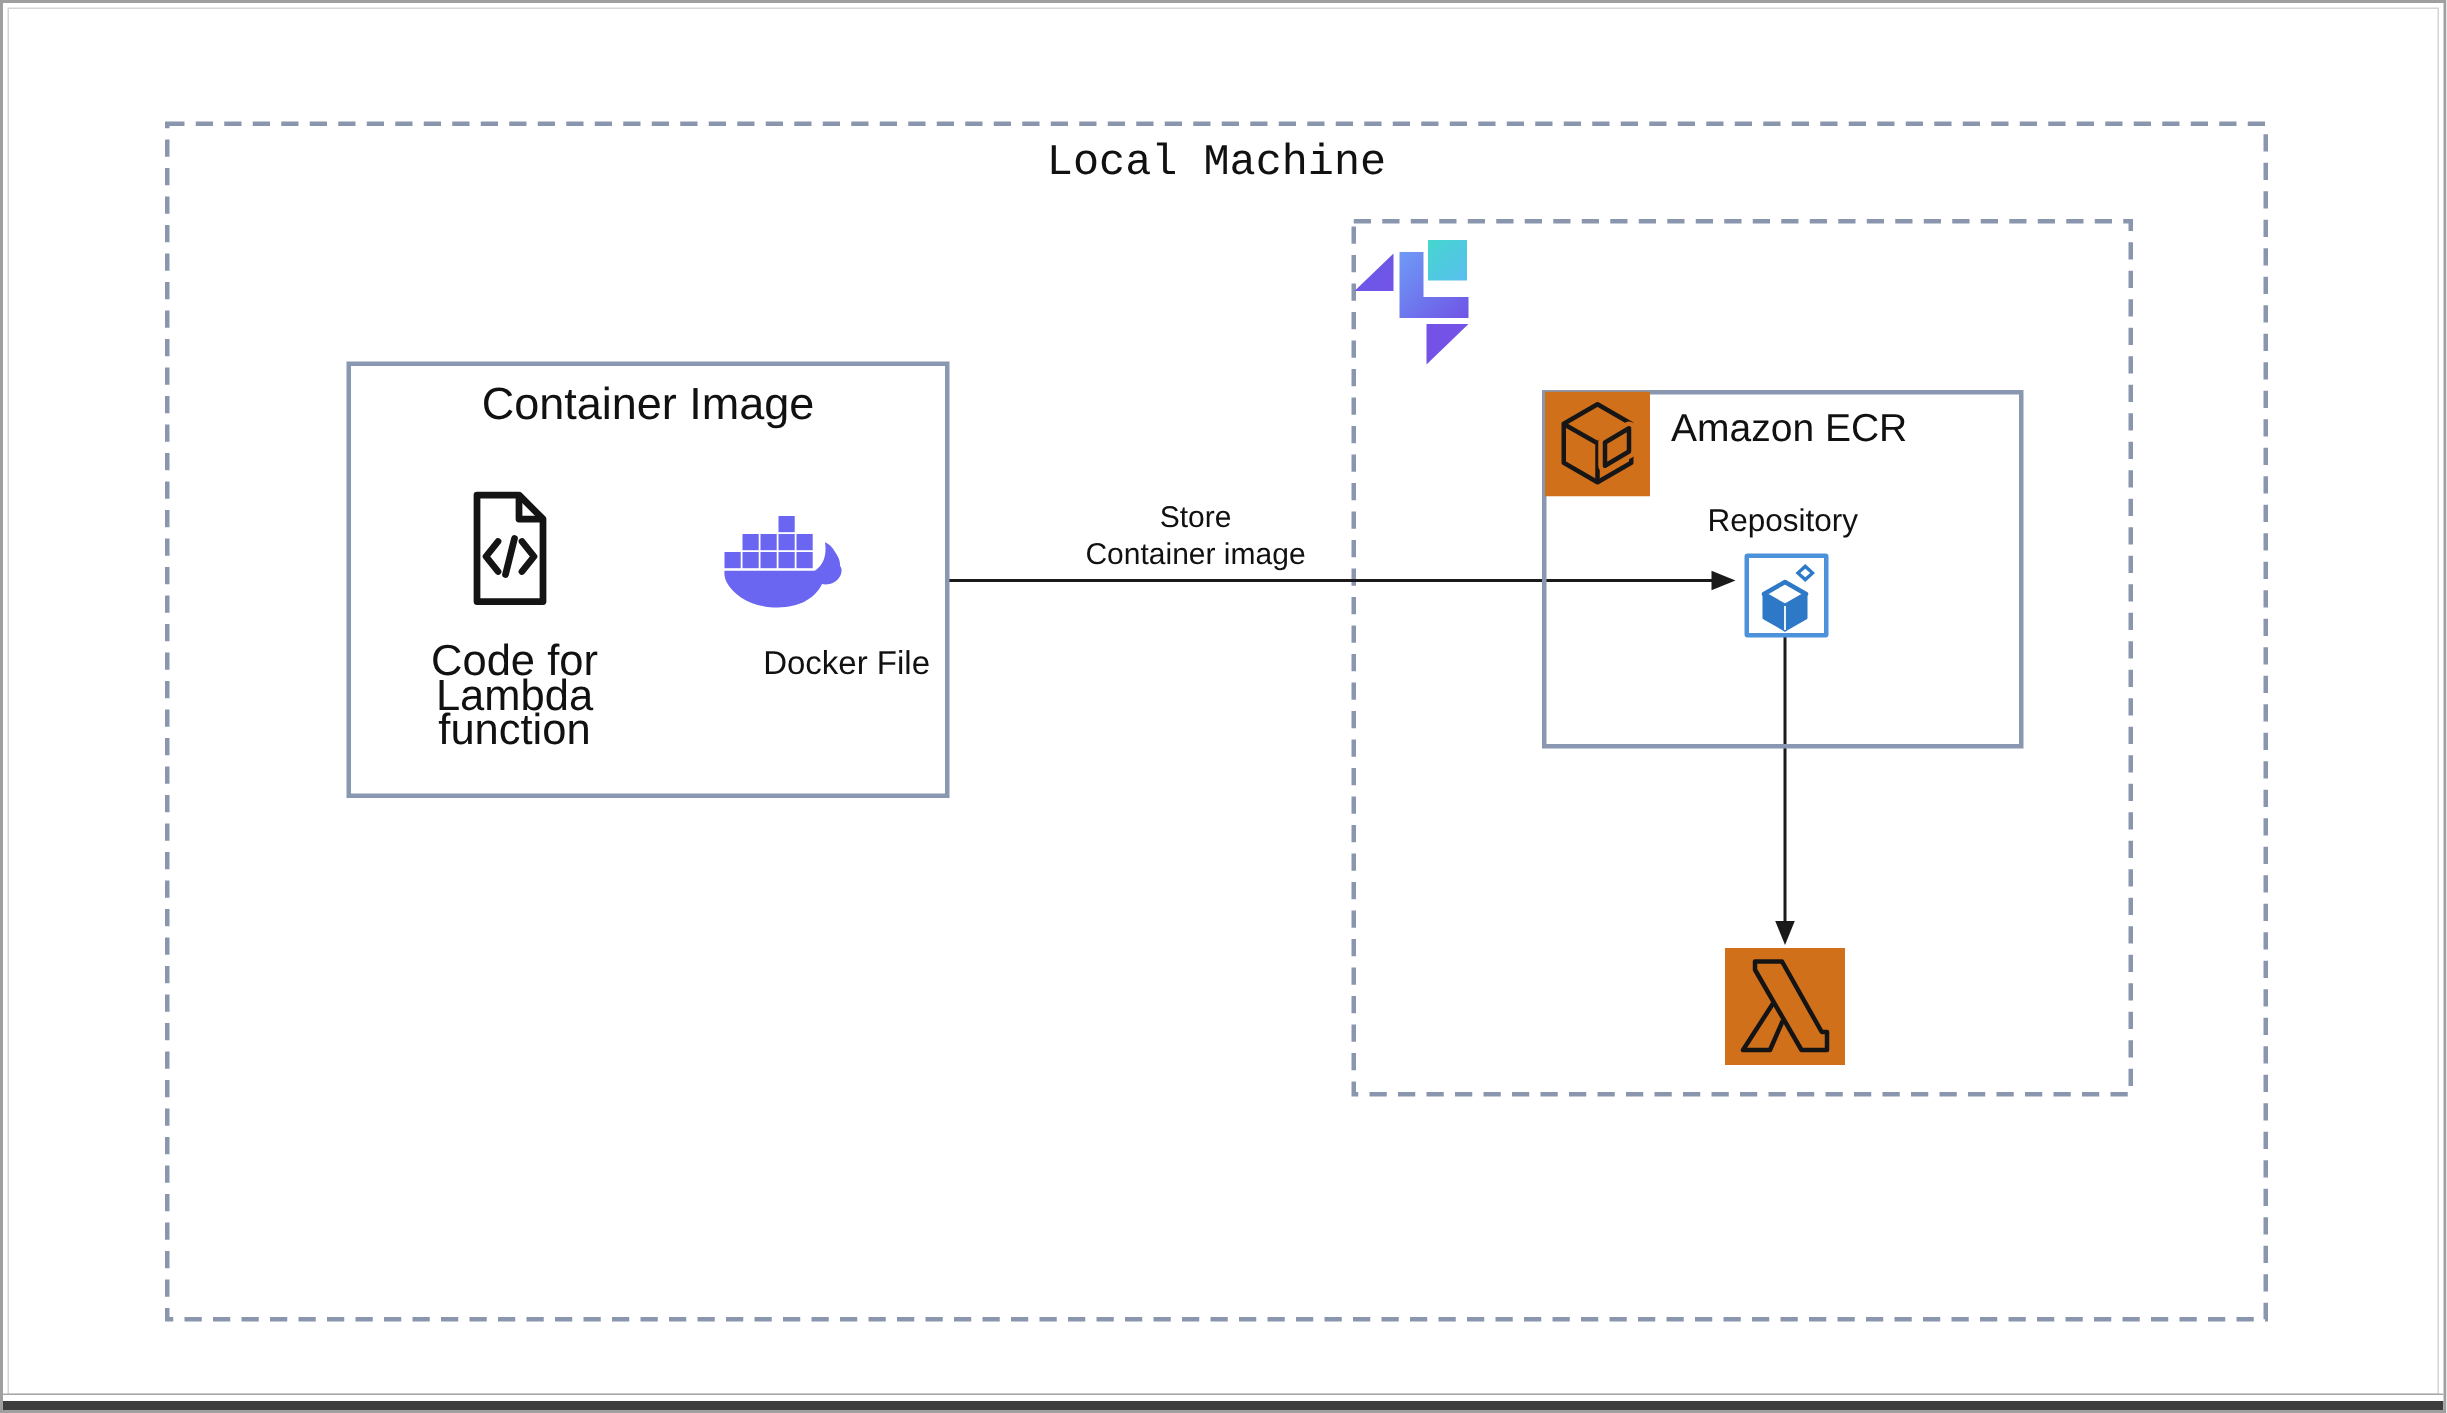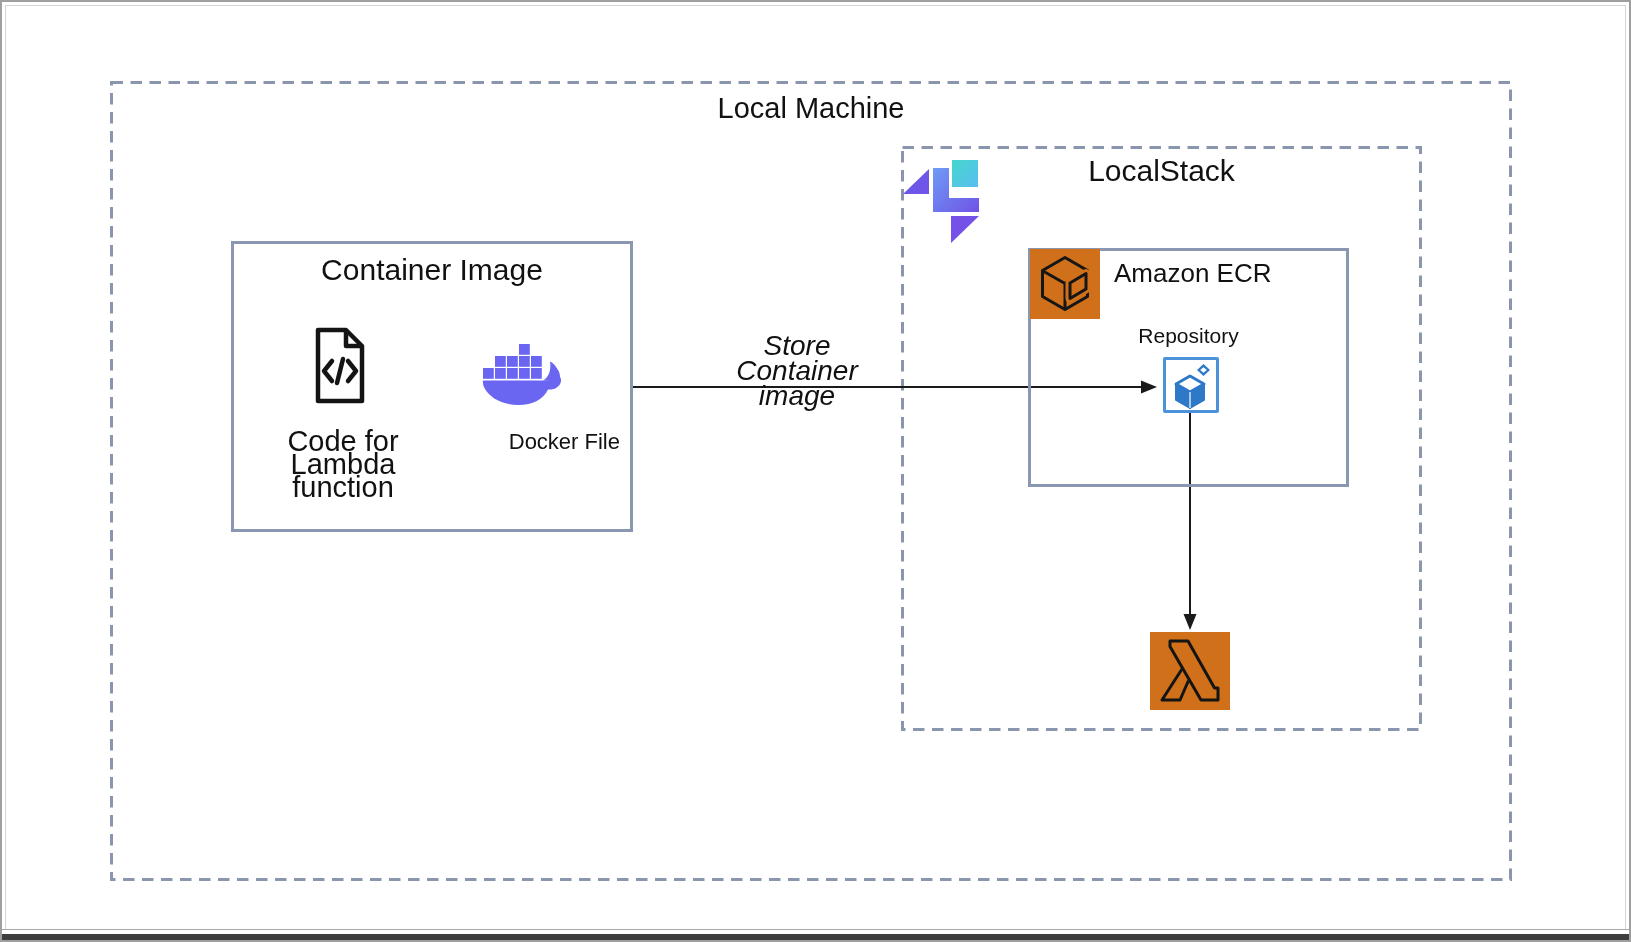--- a/index.html
+++ b/index.html
@@ -17,35 +17,35 @@
           border:2px solid #9f9f9f;box-sizing:border-box;overflow:hidden;}
   .inner-frame{position:absolute;left:3px;top:3px;right:3px;bottom:10px;
                border:1px solid #d4d4d4;pointer-events:none;}
   .bottom-line{position:absolute;left:0;right:0;top:927px;height:1px;background:#a8a8a8;}
   .bottom-bar{position:absolute;left:0;right:0;bottom:0;height:6px;background:#3e3e3e;}
   .abs{position:absolute;}
   .center{text-align:center;}
   .pre{white-space:pre-line;}
   .lines-layer{position:absolute;left:0;top:0;width:1631px;height:942px;pointer-events:none;}
 
-  #local-machine-title{left:108px;top:90px;width:1402px;font-size:29px;}
+  #local-machine-title{left:108px;top:90px;width:1402px;font-size:29px;font-family:Liberation Mono, monospace;}
   #container-box{left:229px;top:239px;width:402px;height:291px;
                  border:3px solid var(--box-border);box-sizing:border-box;}
   #container-title{left:0;right:0;top:9px;font-size:30px;}
   #code-icon{left:79px;top:83px;}
   #docker-icon{left:246px;top:99px;}
   #code-label{left:14px;top:186px;width:190px;font-size:29px;line-height:23px;}
   #docker-label{left:196px;top:186px;width:190px;font-size:22px;line-height:23px;text-align:right;}
 
-  #store-label{left:695px;top:331px;width:200px;font-size:28px;line-height:25px;font-style:italic;}
+  #store-label{left:695px;top:331px;width:200px;font-size:20px;line-height:25px;}
 
   #localstack-box{left:899px;top:144px;width:521px;height:585px;}
   #localstack-title{left:0;right:0;top:8px;font-size:30px;}
   #localstack-logo{left:0px;top:11px;}
-  #ecr-box{left:127px;top:102px;width:321px;height:239px;
+  #ecr-box{left:127px;top:114px;width:321px;height:239px;
            border:3px solid var(--box-border);box-sizing:border-box;}
   #ecr-icon{left:-1px;top:-2px;}
   #ecr-title{left:83px;top:7px;font-size:26px;}
   #repo-label{left:0;right:0;top:73px;font-size:21px;}
   #repo-icon-box{left:132px;top:106px;width:56px;height:56px;background:#fff;
                  border:3px solid var(--repo-border);box-sizing:border-box;border-radius:2px;}
   #deploy-label{left:300px;top:412px;width:210px;font-size:22px;line-height:26px;}
   #lambda-icon{left:249px;top:486px;}
 </style>
 </head>
@@ -98,21 +98,20 @@
     </svg>
 
     <div id="code-label" class="abs center">Code for Lambda function</div>
     <div id="docker-label" class="abs center">Docker File</div>
   </div>
 
   <div id="store-label" class="abs center pre">Store
 Container image</div>
 
   <div id="localstack-box" class="abs">
-    <div id="localstack-title" class="abs center">LocalStack</div>
 
     <svg id="localstack-logo" class="abs" width="80" height="88" viewBox="0 0 80 88">
       <defs>
         <linearGradient id="ls-sq" x1="0" y1="0" x2="1" y2="1">
           <stop offset="0" style="stop-color:var(--localstack-cyan-1)"></stop>
           <stop offset="1" style="stop-color:var(--localstack-cyan-2)"></stop>
         </linearGradient>
         <linearGradient id="ls-l" x1="0" y1="0" x2="1" y2="1">
           <stop offset="0" style="stop-color:var(--localstack-blue-1)"></stop>
           <stop offset="1" style="stop-color:var(--localstack-purple-1)"></stop>

